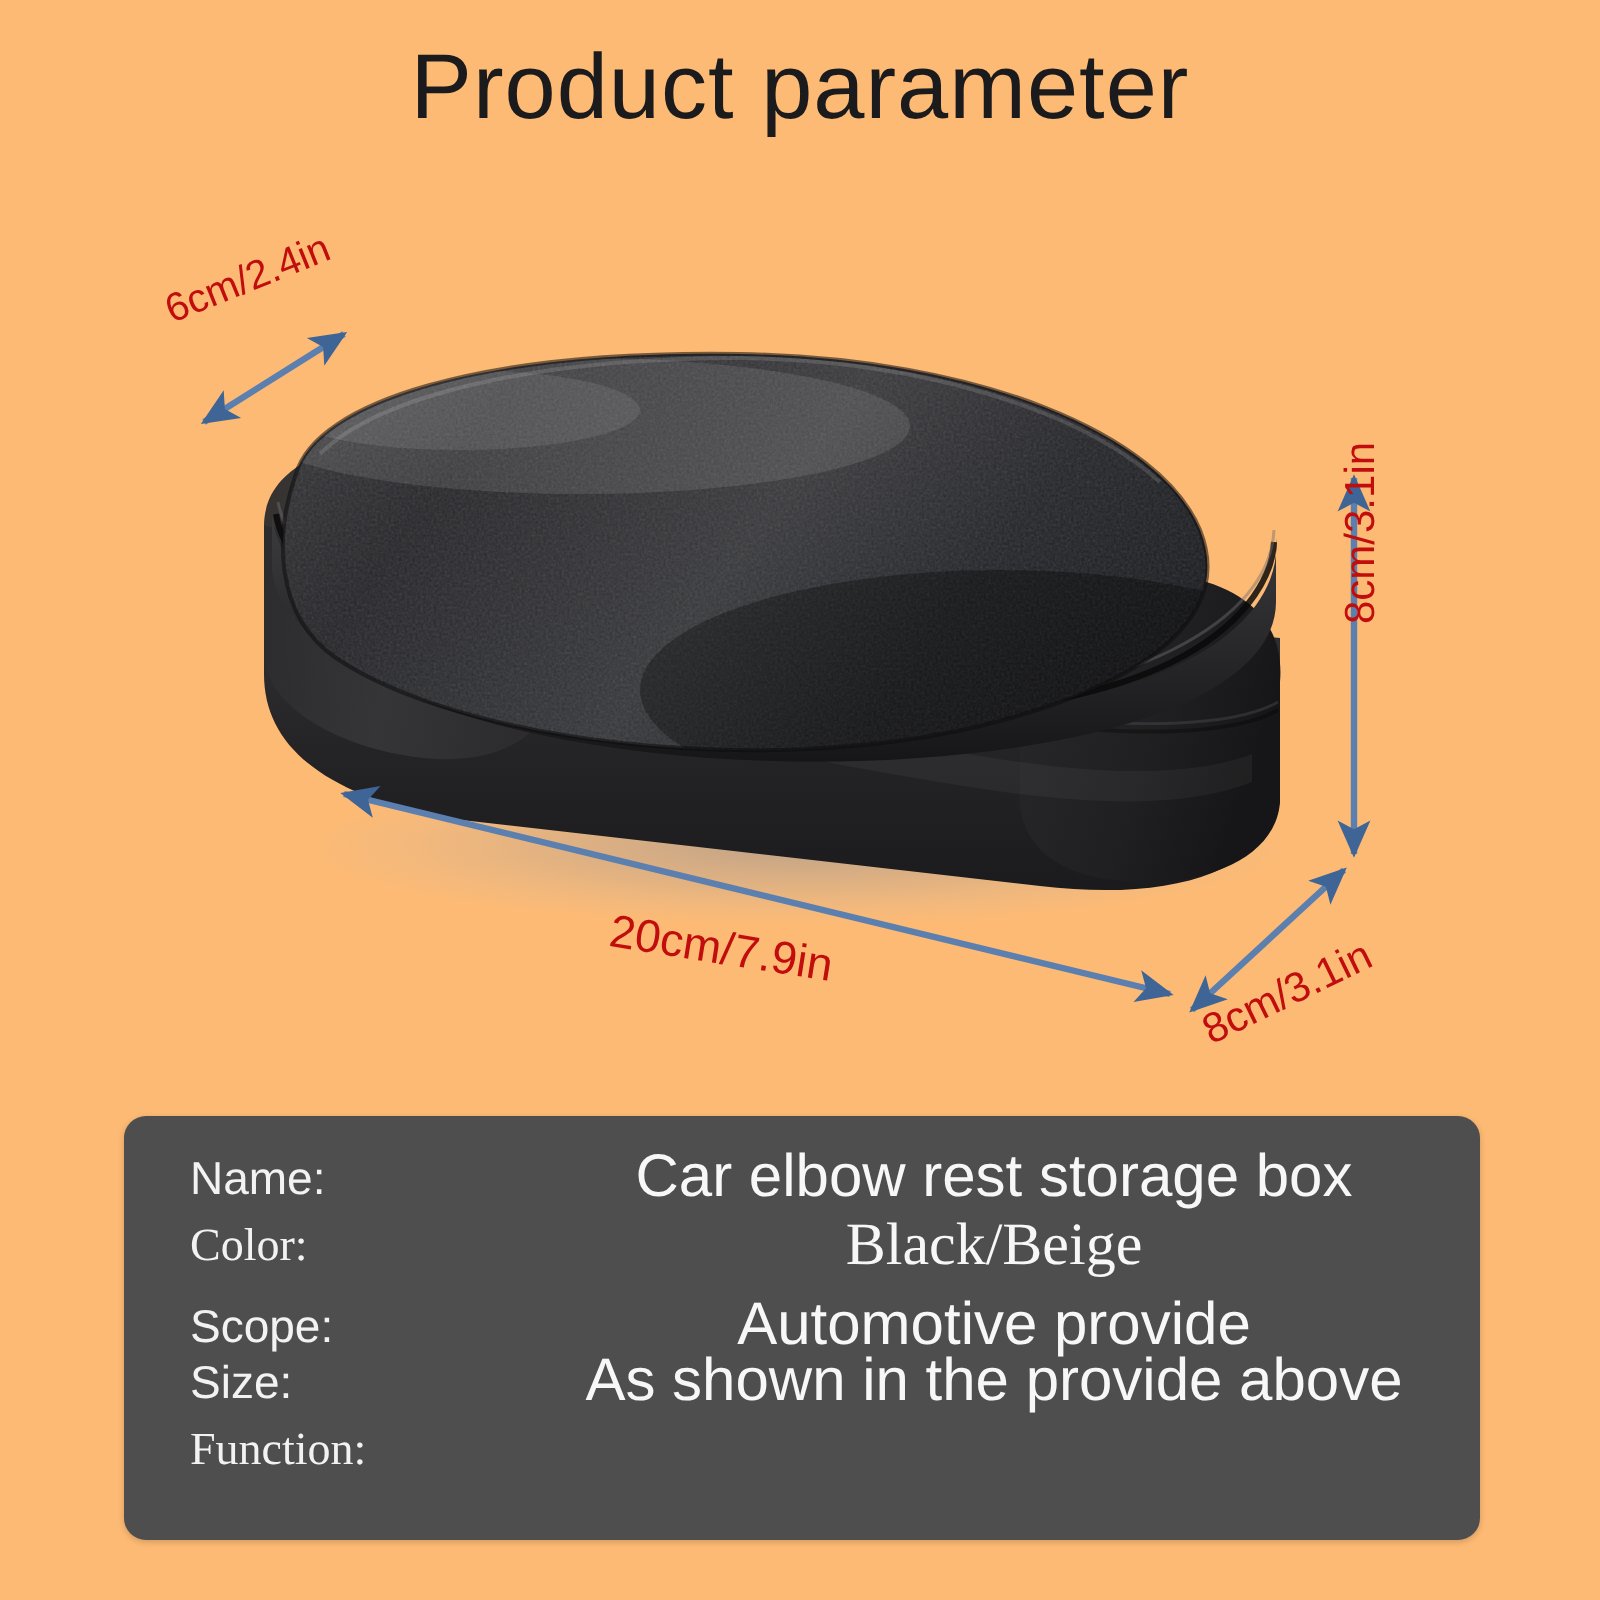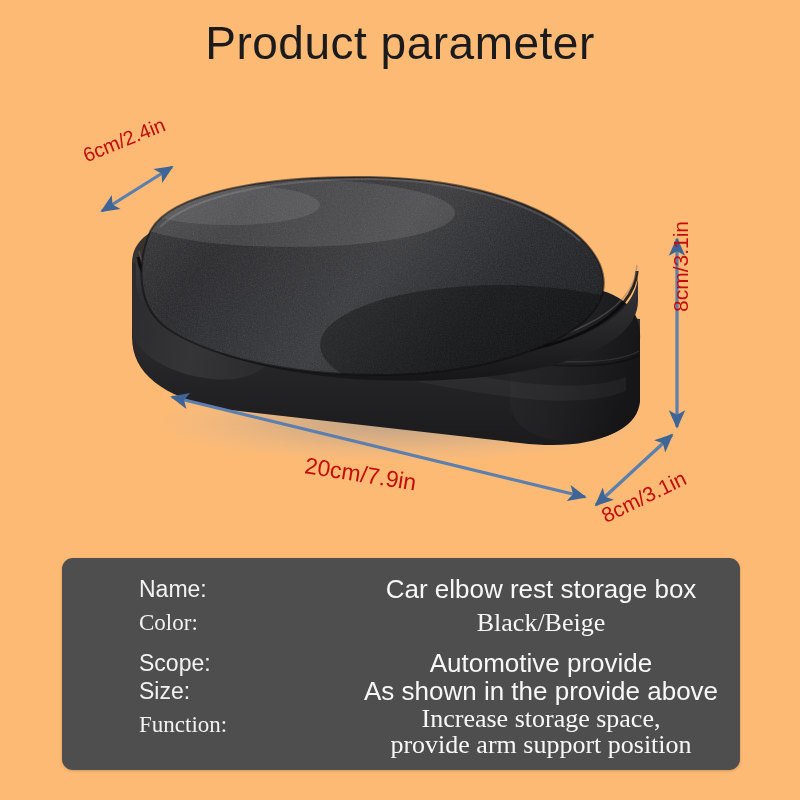--- a/index.html
+++ b/index.html
@@ -106,39 +106,38 @@
     position: absolute;
     left: 0; top: 0;
     width: 100%;
     height: 100%;
   }
   .spec-row {
     position: absolute;
     left: 0;
     width: 100%;
     height: 34px;
-    margin-left: 44px;
   }
   .spec-label {
     position: absolute;
     left: 33px;
     top: 0;
     color: #f2f2f2;
     font-size: 23px;
     line-height: 34px;
     white-space: nowrap;
   }
   .spec-value {
     position: absolute;
     left: 220px;
     top: 0;
     width: 430px;
     text-align: center;
     color: #f7f7f7;
-    font-size: 26px;
+    font-size: 30px;
     line-height: 34px;
     white-space: nowrap;
   }
   .spec-value.two-line {
     line-height: 26px;
     white-space: normal;
     top: -2px;
   }
   .spec-value .ln2 { display: block; }
 </style>
@@ -325,22 +324,18 @@
         <span class="spec-value">Automotive provide</span>
       </div>
 
       <div class="spec-row" style="top:116px;">
         <span class="spec-label">Size:</span>
         <span class="spec-value">As shown in the provide above</span>
       </div>
 
       <div class="spec-row" style="top:150px;height:56px;font-family:Liberation Serif, serif;">
         <span class="spec-label">Function:</span>
-        <span class="spec-value two-line">
-          <span class="ln1">Increase storage space,</span>
-          <span class="ln2">provide arm support position</span>
-        </span>
       </div>
 
     </div>
   </div>
 
 </div>
 
 </body></html>

